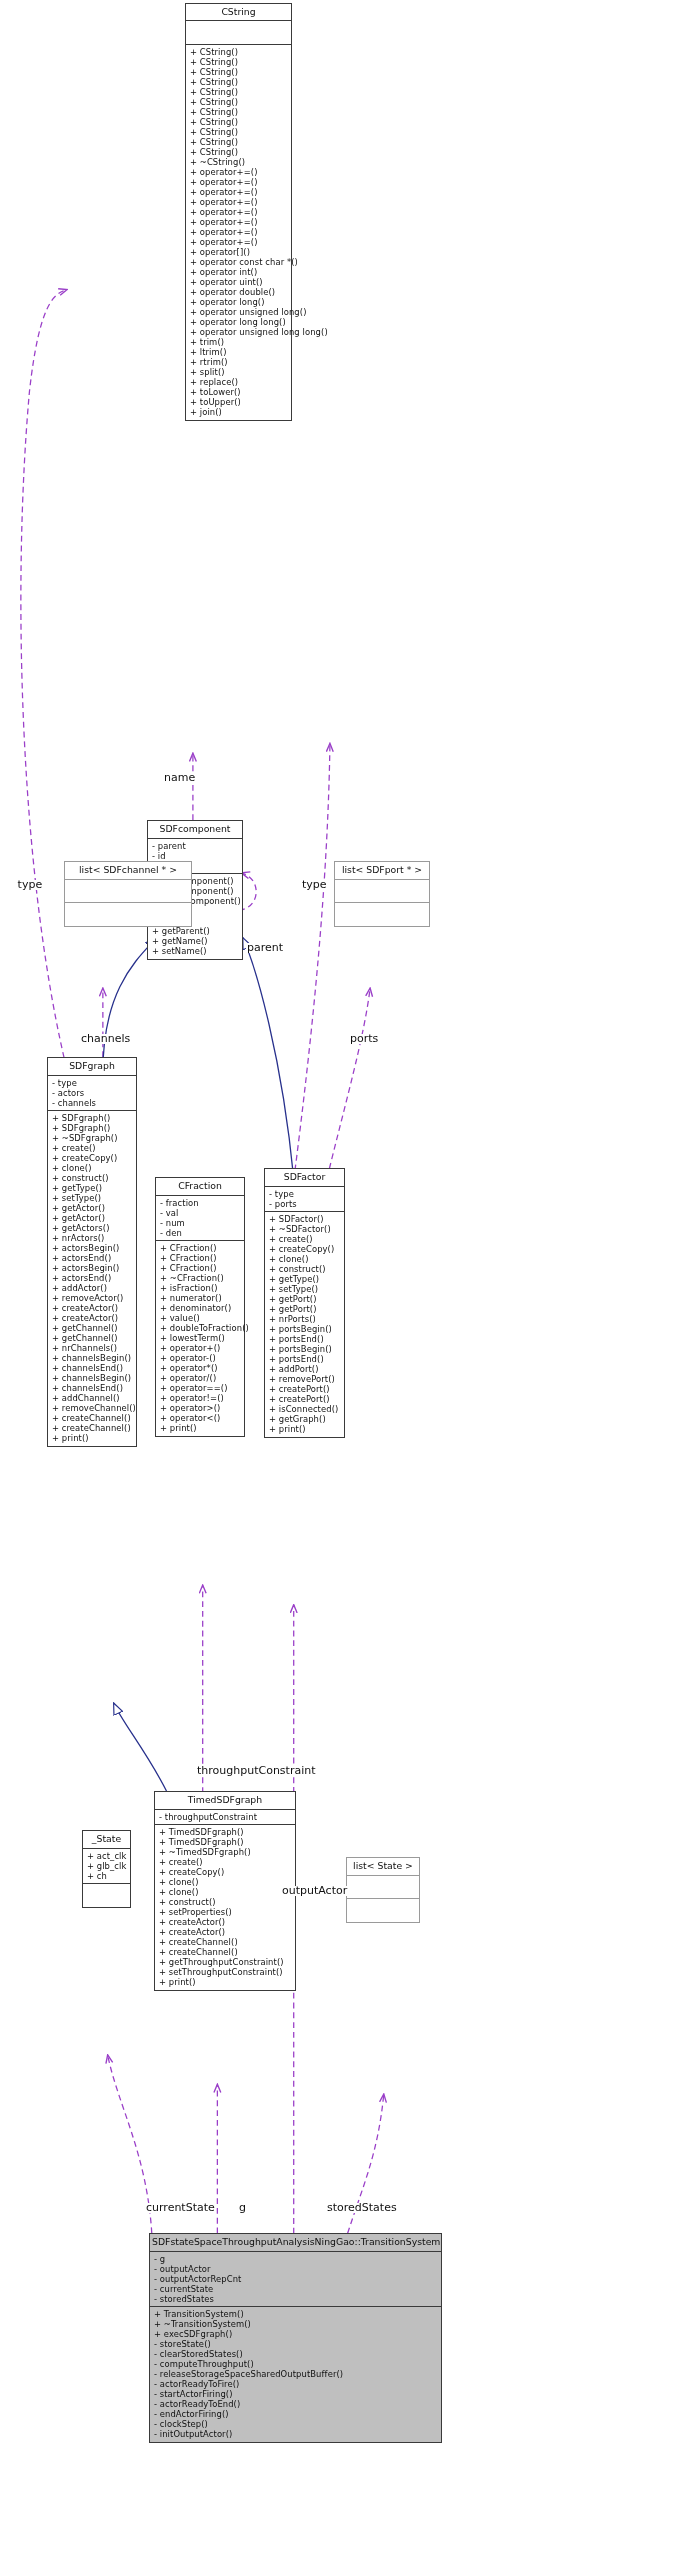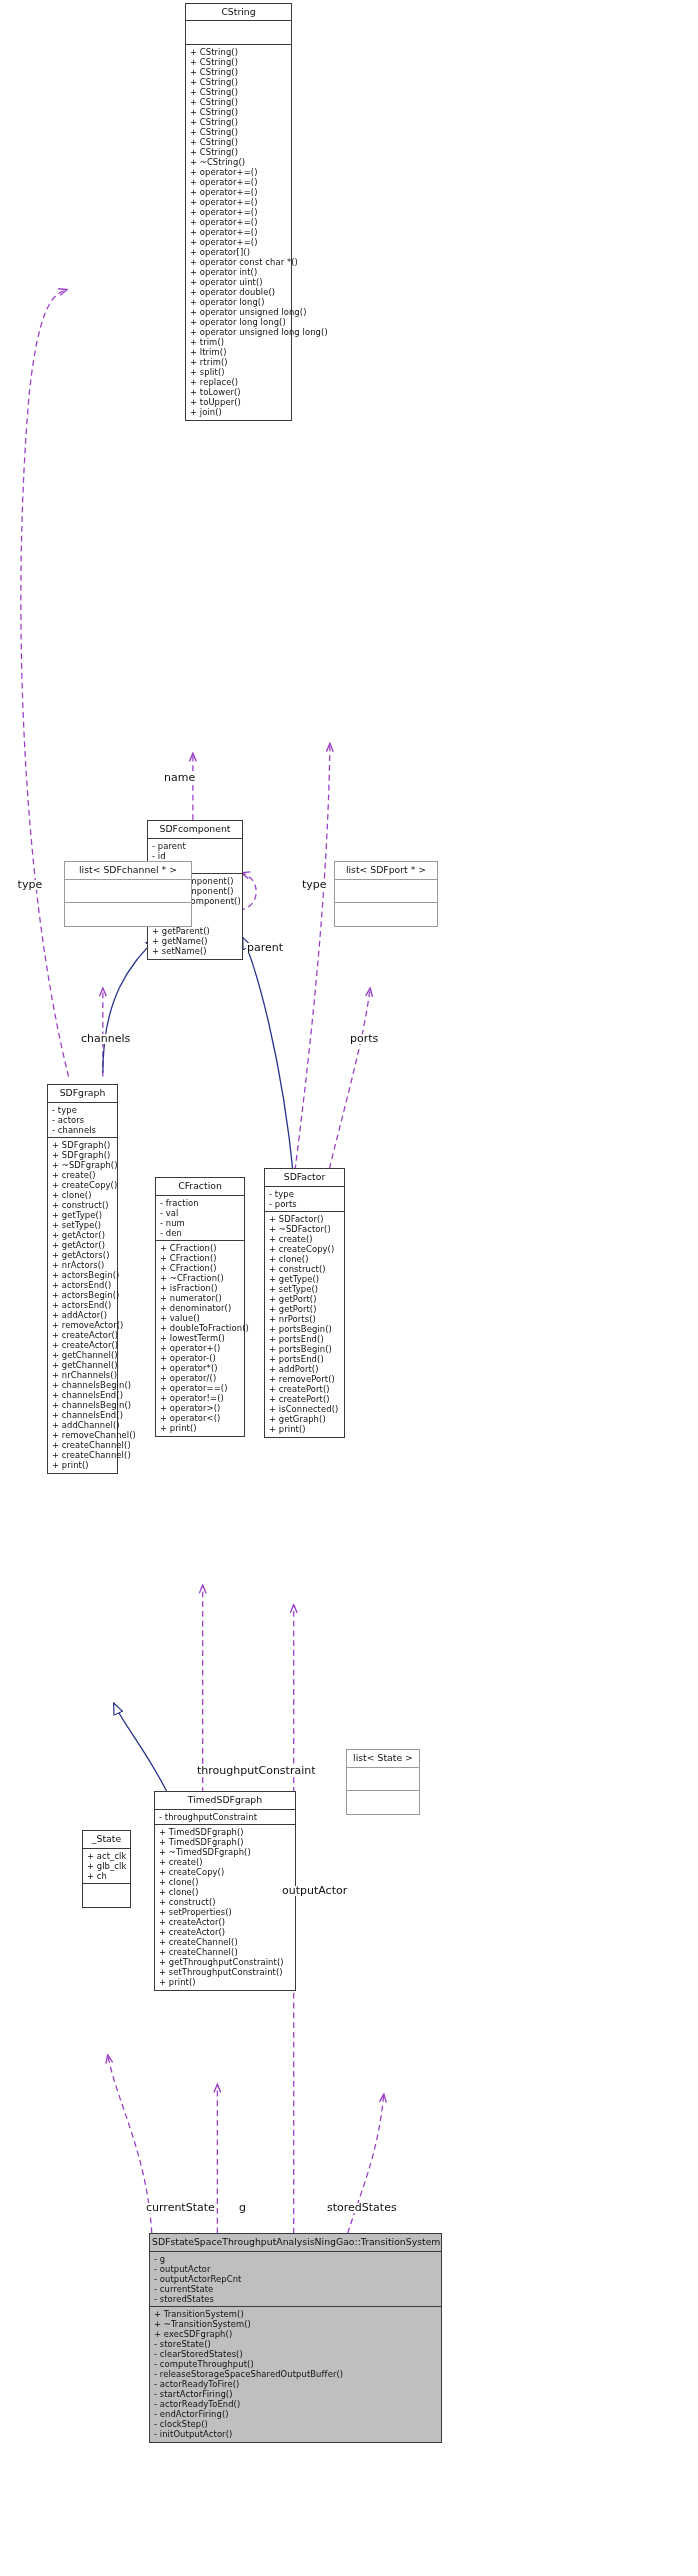--- a/index.html
+++ b/index.html
@@ -165,29 +165,29 @@
   </div>
 
   <div class="node tmpl" style="left:64px;top:861px;width:128px;">
     <div class="n-title">list&lt; SDFchannel * &gt;</div>
     <div class="n-sep"></div>
     <div class="n-attrs empty-row"></div>
     <div class="n-sep"></div>
     <div class="n-ops empty-row"></div>
   </div>
 
-  <div class="node tmpl" style="left:334px;top:861px;width:104px;">
+  <div class="node tmpl" style="left:334px;top:861px;width:96px;">
     <div class="n-title">list&lt; SDFport * &gt;</div>
     <div class="n-sep"></div>
     <div class="n-attrs empty-row"></div>
     <div class="n-sep"></div>
     <div class="n-ops empty-row"></div>
   </div>
 
-  <div class="node" style="left:47px;top:1084px;width:71px;">
+  <div class="node" style="left:47px;top:1057px;width:90px;">
     <div class="n-title">SDFgraph</div>
     <div class="n-sep"></div>
     <div class="n-attrs">
         <div>- type</div>
         <div>- actors</div>
         <div>- channels</div>
       </div>
     <div class="n-sep"></div>
     <div class="n-ops">
         <div>+ SDFgraph()</div>
@@ -325,21 +325,21 @@
     <div class="n-sep"></div>
     <div class="n-attrs">
         <div>+ act_clk</div>
         <div>+ glb_clk</div>
         <div>+ ch</div>
       </div>
     <div class="n-sep"></div>
     <div class="n-ops empty-row"></div>
   </div>
 
-  <div class="node tmpl" style="left:346px;top:1749px;width:74px;">
+  <div class="node tmpl" style="left:346px;top:1857px;width:74px;">
     <div class="n-title">list&lt; State &gt;</div>
     <div class="n-sep"></div>
     <div class="n-attrs empty-row"></div>
     <div class="n-sep"></div>
     <div class="n-ops empty-row"></div>
   </div>
 
   <div class="node gray" style="left:149px;top:2233px;width:293px;">
     <div class="n-title">SDFstateSpaceThroughputAnalysisNingGao::TransitionSystem</div>
     <div class="n-sep"></div>

